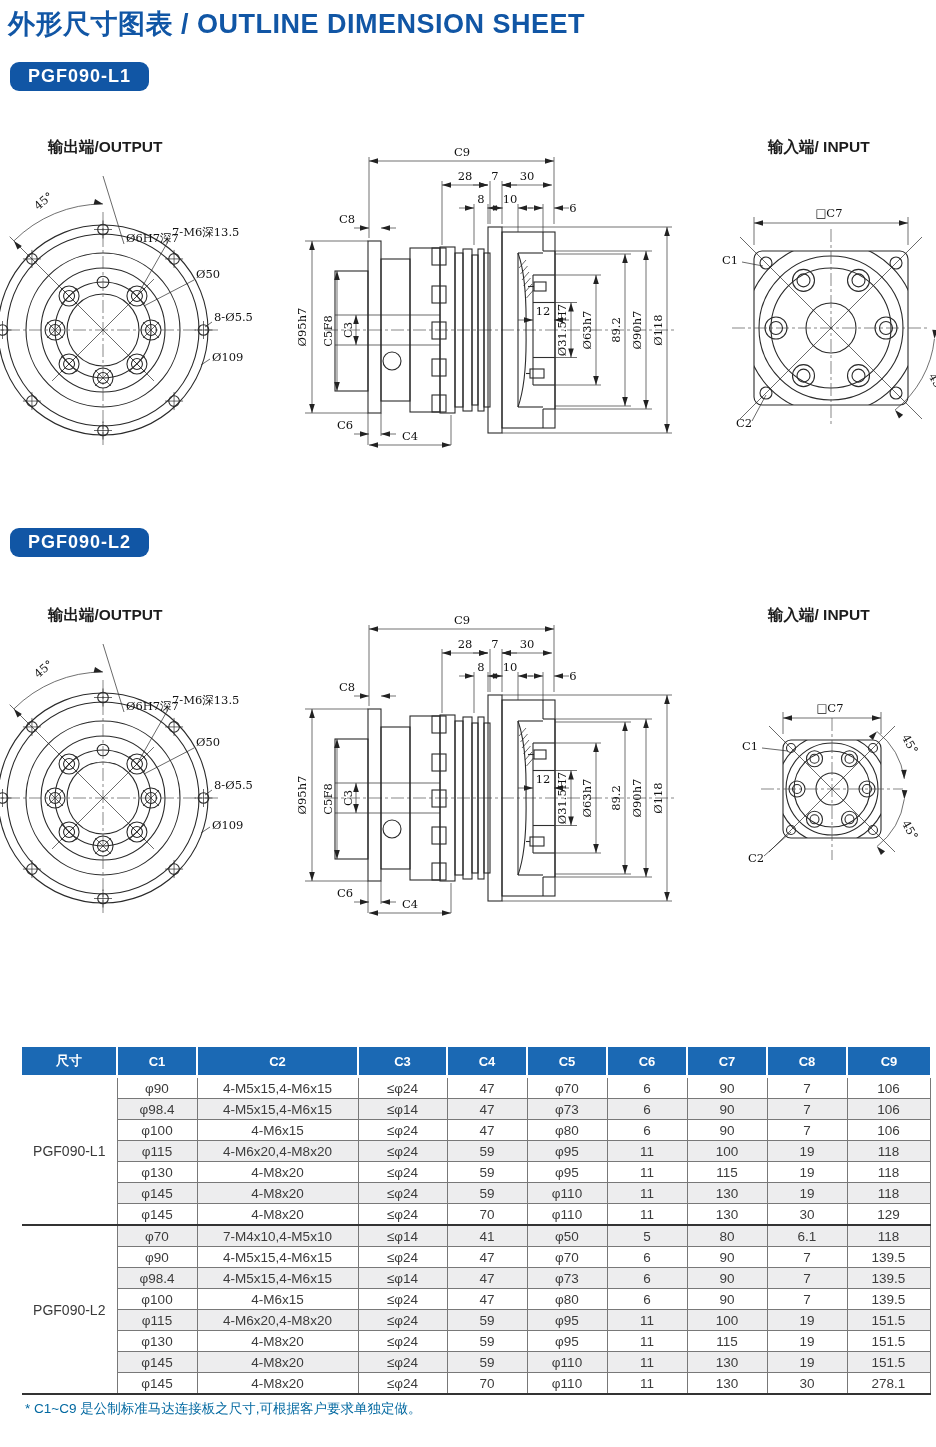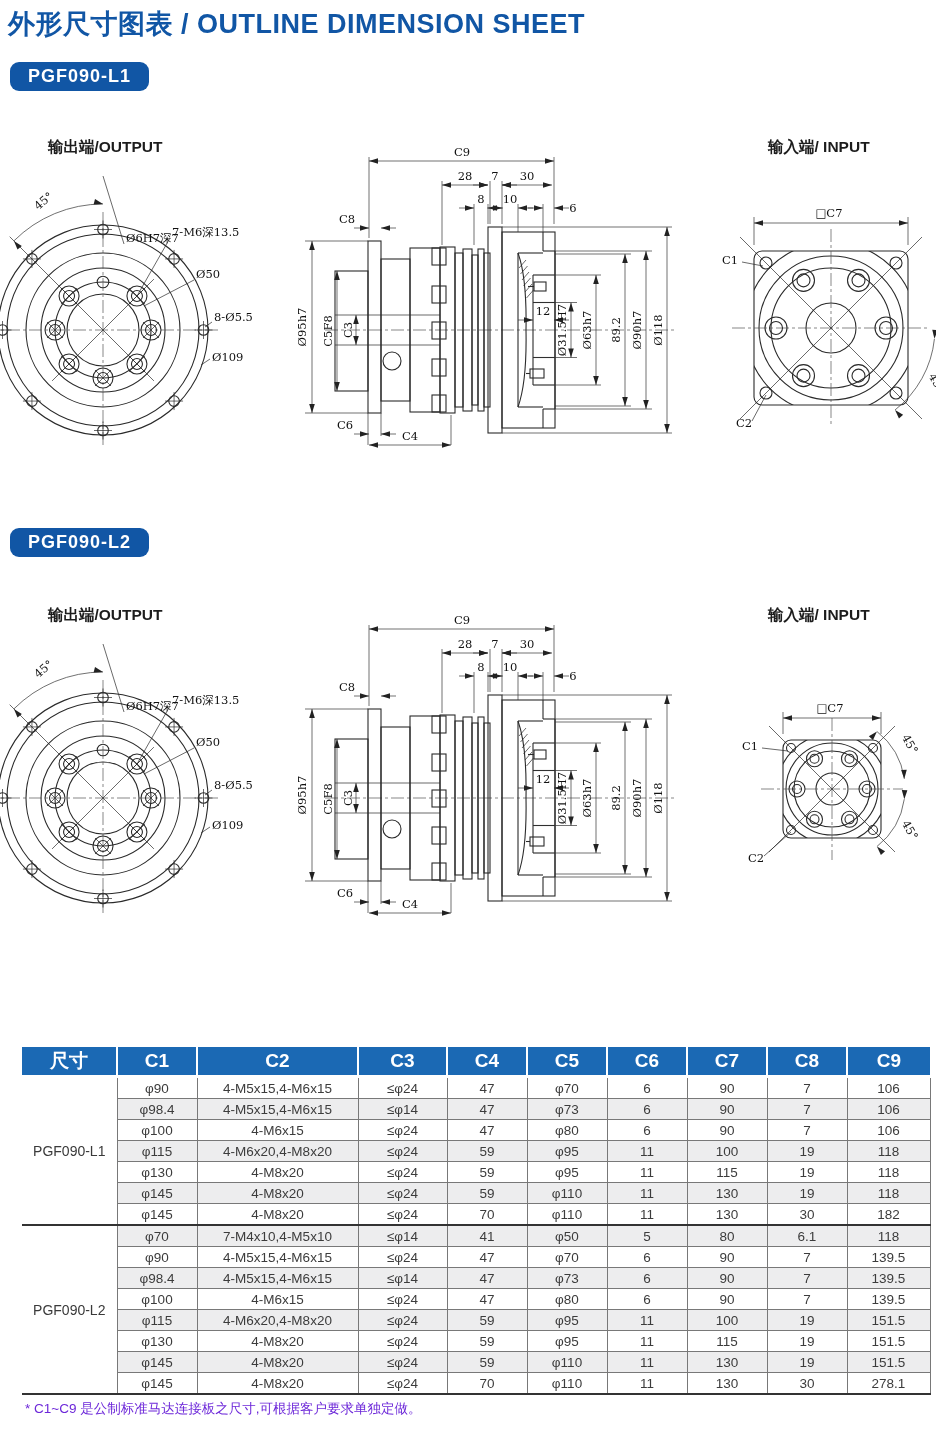--- a/index.html
+++ b/index.html
@@ -22,33 +22,33 @@
   .cl{stroke:#555;stroke-width:.7;fill:none;stroke-dasharray:13 3 3 3;}
   .dim{stroke:#333;stroke-width:.7;fill:none;}
   .arw{fill:#222;stroke:none;}
   text.dl{fill:#111;font-family:"DejaVu Serif","Liberation Serif",serif;font-size:11.5px;}
   text.st{fill:#1c1c1c;font-family:"Liberation Sans",sans-serif;font-size:15.5px;font-weight:600;}
 
   
   #tablewrap{position:absolute;left:22px;top:1047px;width:908px;}
   table.dims{border-collapse:collapse;table-layout:fixed;width:908px;
              font-family:"Liberation Sans",sans-serif;}
-  table.dims th{background:var(--thead);color:#fff;font-size:19px;font-weight:600;
+  table.dims th{background:var(--thead);color:#fff;font-size:13px;font-weight:600;
                 height:28px;padding:0;border-right:2px solid #fff;
                 border-bottom:3px solid #fff;}
   table.dims th:last-child{border-right:none;}
   table.dims td{border:1px solid #787878;height:20px;padding:0;text-align:center;
                 font-size:13.5px;color:#3c3c3c;}
   table.dims td.model{border:none;border-right:1px solid #787878;
                       border-bottom:2px solid #333;font-size:14px;color:#3a3a3a;}
   table.dims tr.alt td{background:var(--rowalt);}
   table.dims tr.alt td.model{background:#fff;}
   table.dims tr.sep td{border-top:2px solid #333;}
   table.dims tr.last td{border-bottom:2px solid #333;}
-  .foot{position:absolute;left:25px;font-size:13.5px;color:#6d28d9;
+  .foot{position:absolute;left:25px;font-size:13.5px;color:#0369a1;
         font-family:"Liberation Sans",sans-serif;}
   .f1{top:1400px;} .f2{top:1419px;}
 </style>
 </head>
 <body>
 
 <div id="page">
   <div class="page-title">外形尺寸图表 / OUTLINE DIMENSION SHEET</div>
   <div class="badge b1">PGF090-L1</div>
   <svg class="drawsvg d1" id="drawL1" viewBox="0 0 936 352">
@@ -720,21 +720,21 @@
           </tr>
           <tr>
             <td>φ145</td>
             <td>4-M8x20</td>
             <td>≤φ24</td>
             <td>70</td>
             <td>φ110</td>
             <td>11</td>
             <td>130</td>
             <td>30</td>
-            <td>182</td>
+            <td>129</td>
           </tr>
           <tr class="alt sep">
             <td class="model" rowspan="8">PGF090-L2</td>
             <td>φ70</td>
             <td>7-M4x10,4-M5x10</td>
             <td>≤φ14</td>
             <td>41</td>
             <td>φ50</td>
             <td>5</td>
             <td>80</td>

